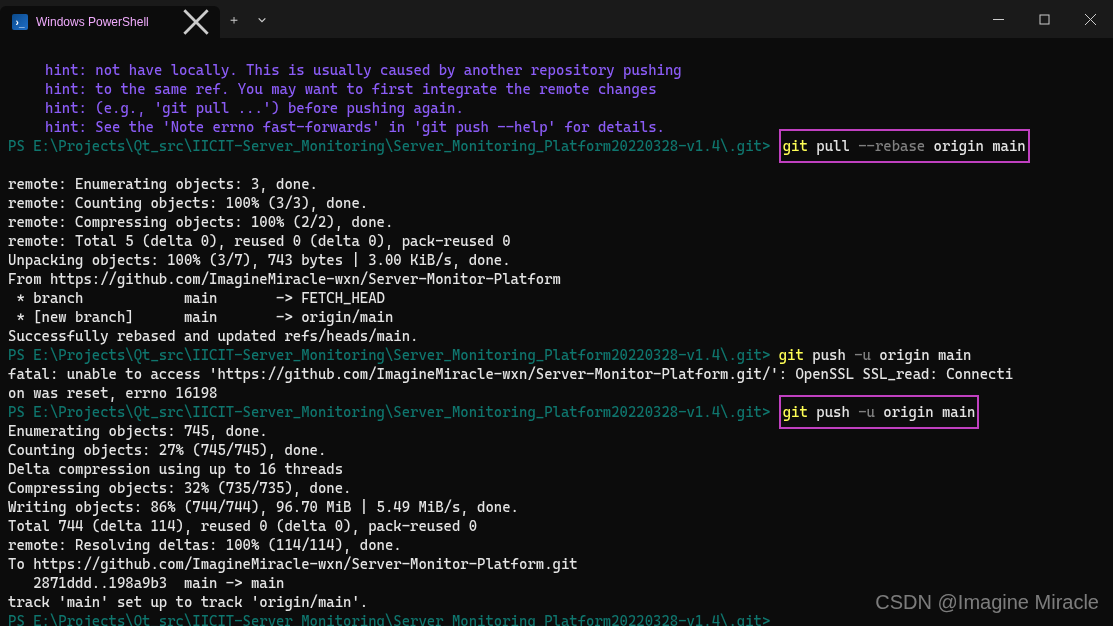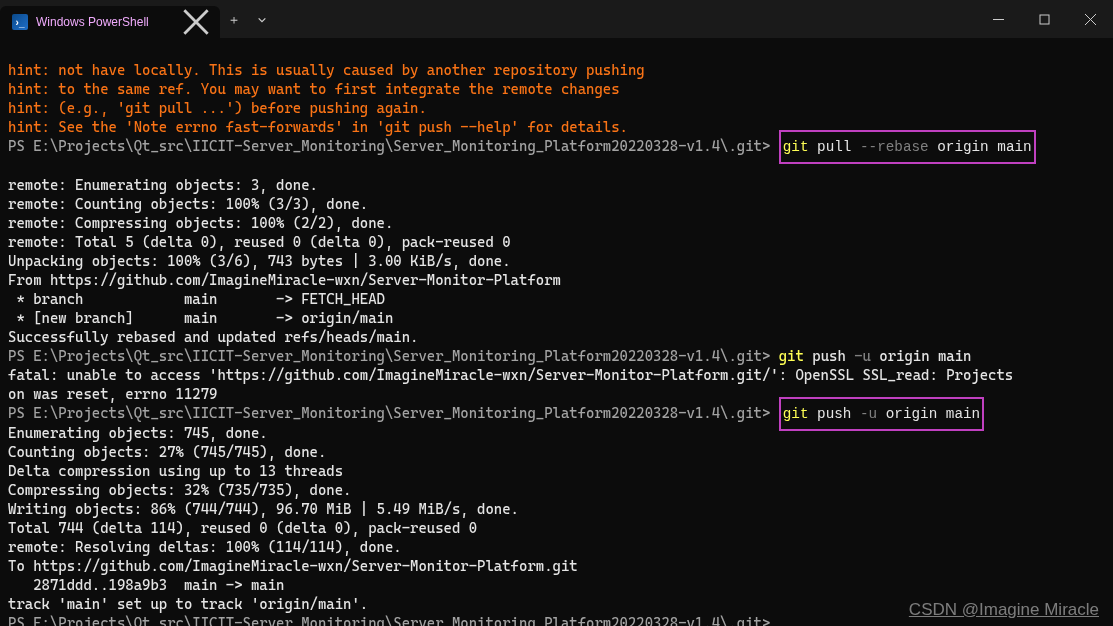--- a/index.html
+++ b/index.html
@@ -66,38 +66,36 @@
   color: #cccccc;
 }
 .win-btn svg { width: 11px; height: 11px; }
 .terminal {
   padding: 4px 8px;
   font-size: 14.3px;
   line-height: 19px;
   white-space: pre;
   color: #cccccc;
 }
-.hint { color: #f97316; }
-.prompt { color: #a3a3a3; }
+.hint { color: #8b5cf6; margin-left: 37px; }
+.prompt { color: #0f766e; }
 .cmd { color: #ffff55; }
 .flag { color: #808080; }
 .box1 {
   border: 2px solid #c040c0;
   padding: 7px 2px;
-  font-family: Liberation Mono, monospace;
 }
 .white { color: #e5e5e5; }
 .watermark {
   position: absolute;
   right: 14px;
-  bottom: 6px;
+  bottom: 12px;
   color: rgba(200,200,200,0.6);
   font-family: 'Segoe UI', sans-serif;
-  font-size: 17px;
-  text-decoration: underline;
+  font-size: 20px;
 }
 </style>
 </head>
 <body>
 
 <div class="titlebar">
   <div class="tab">
     <span class="tab-icon">›_</span>
     <span class="tab-title">Windows PowerShell</span>
     <span class="tab-close">
@@ -135,32 +133,32 @@
 <span class="hint">hint: not have locally. This is usually caused by another repository pushing</span>
 <span class="hint">hint: to the same ref. You may want to first integrate the remote changes</span>
 <span class="hint">hint: (e.g., 'git pull ...') before pushing again.</span>
 <span class="hint">hint: See the 'Note errno fast-forwards' in 'git push --help' for details.</span>
 <span class="prompt">PS E:\Projects\Qt_src\IICIT-Server_Monitoring\Server_Monitoring_Platform20220328-v1.4\.git&gt;</span> <span class="box1"><span class="cmd">git</span> <span class="white">pull</span> <span class="flag">--rebase</span> <span class="white">origin</span> <span class="white">main</span></span>
 
 <span class="white">remote: Enumerating objects: 3, done.</span>
 <span class="white">remote: Counting objects: 100% (3/3), done.</span>
 <span class="white">remote: Compressing objects: 100% (2/2), done.</span>
 <span class="white">remote: Total 5 (delta 0), reused 0 (delta 0), pack-reused 0</span>
-<span class="white">Unpacking objects: 100% (3/6), 743 bytes | 3.00 KiB/s, done.</span>
+<span class="white">Unpacking objects: 100% (3/7), 743 bytes | 3.00 KiB/s, done.</span>
 <span class="white">From https://github.com/ImagineMiracle-wxn/Server-Monitor-Platform</span>
 <span class="white"> * branch            main       -&gt; FETCH_HEAD</span>
 <span class="white"> * [new branch]      main       -&gt; origin/main</span>
 <span class="white">Successfully rebased and updated refs/heads/main.</span>
 <span class="prompt">PS E:\Projects\Qt_src\IICIT-Server_Monitoring\Server_Monitoring_Platform20220328-v1.4\.git&gt;</span> <span class="cmd">git</span> <span class="white">push</span> <span class="flag">-u</span> <span class="white">origin</span> <span class="white">main</span>
-<span class="white">fatal: unable to access 'https://github.com/ImagineMiracle-wxn/Server-Monitor-Platform.git/': OpenSSL SSL_read: Projects</span>
-<span class="white">on was reset, errno 11279</span>
+<span class="white">fatal: unable to access 'https://github.com/ImagineMiracle-wxn/Server-Monitor-Platform.git/': OpenSSL SSL_read: Connecti</span>
+<span class="white">on was reset, errno 16198</span>
 <span class="prompt">PS E:\Projects\Qt_src\IICIT-Server_Monitoring\Server_Monitoring_Platform20220328-v1.4\.git&gt;</span> <span class="box1"><span class="cmd">git</span> <span class="white">push</span> <span class="flag">-u</span> <span class="white">origin</span> <span class="white">main</span></span>
 <span class="white">Enumerating objects: 745, done.</span>
 <span class="white">Counting objects: 27% (745/745), done.</span>
-<span class="white">Delta compression using up to 13 threads</span>
+<span class="white">Delta compression using up to 16 threads</span>
 <span class="white">Compressing objects: 32% (735/735), done.</span>
 <span class="white">Writing objects: 86% (744/744), 96.70 MiB | 5.49 MiB/s, done.</span>
 <span class="white">Total 744 (delta 114), reused 0 (delta 0), pack-reused 0</span>
 <span class="white">remote: Resolving deltas: 100% (114/114), done.</span>
 <span class="white">To https://github.com/ImagineMiracle-wxn/Server-Monitor-Platform.git</span>
 <span class="white">   2871ddd..198a9b3  main -&gt; main</span>
 <span class="white">track 'main' set up to track 'origin/main'.</span>
 <span class="prompt">PS E:\Projects\Qt_src\IICIT-Server_Monitoring\Server_Monitoring_Platform20220328-v1.4\.git&gt;</span>
 </div>
 

